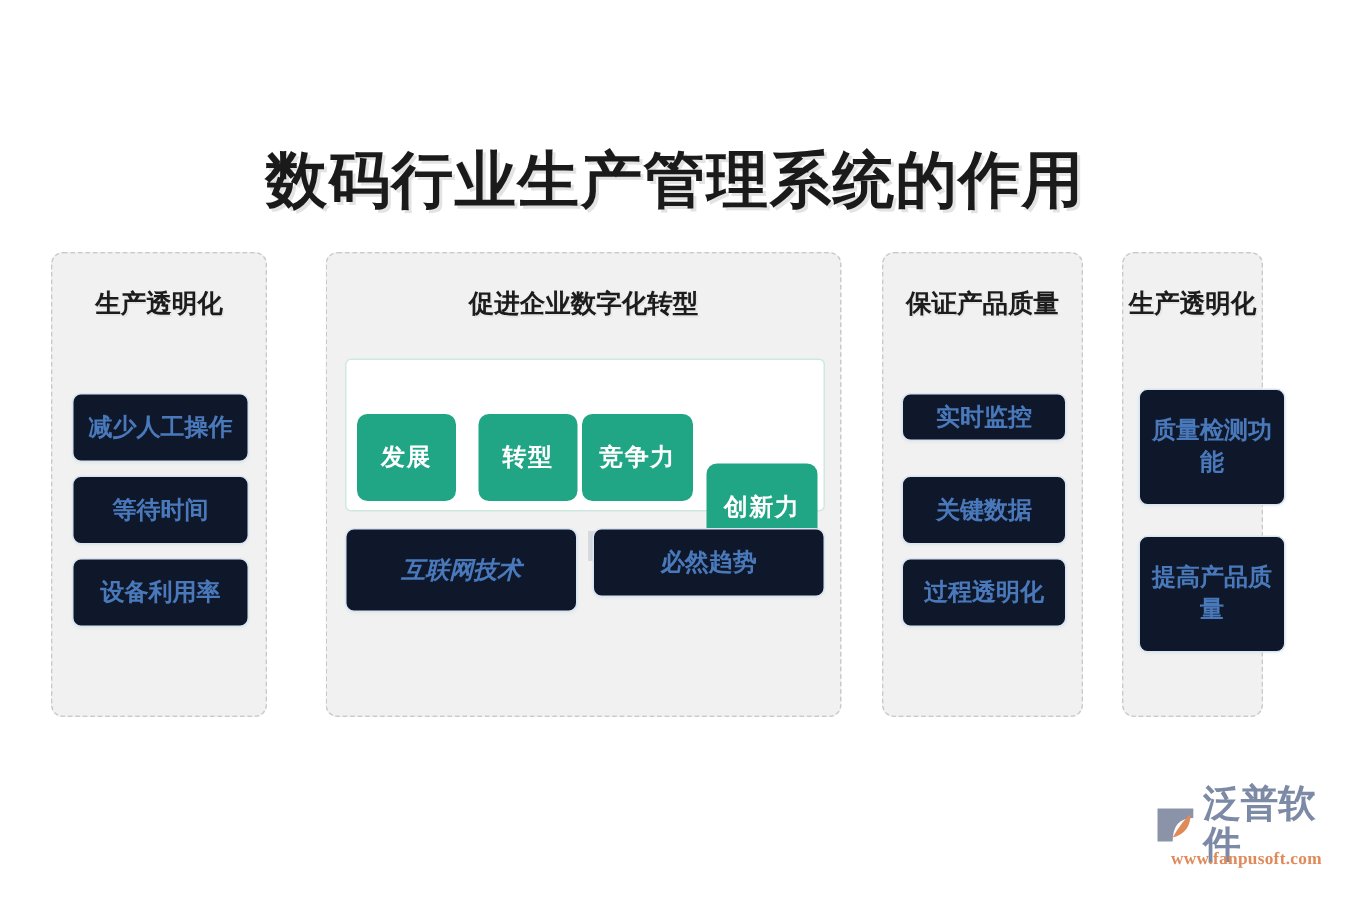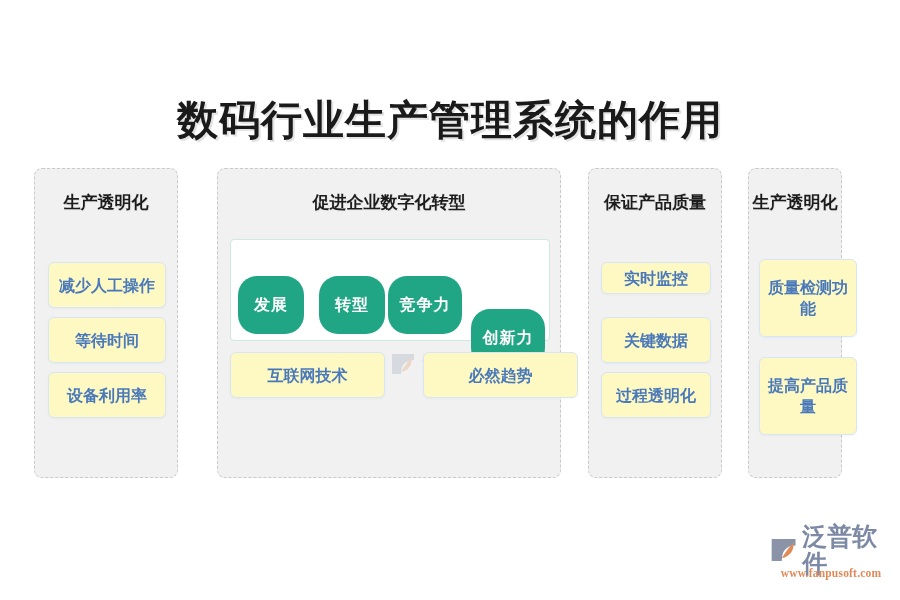--- a/index.html
+++ b/index.html
@@ -57,21 +57,21 @@
     font-size: 17px;
     font-weight: bold;
     color: #1c1c1c;
     text-shadow: 1px 1px 0 #e6e6e6;
     white-space: nowrap;
   }
 
   
   .chip {
     position: absolute;
-    background: #fef9c3;
+    background: #0f172a;
     border: 1px solid #d8e6f3;
     border-radius: 6px;
     box-shadow: 0 1px 2px rgba(120,150,180,0.08);
     display: flex;
     align-items: center;
     justify-content: center;
     text-align: center;
     color: #4a79bb;
     font-weight: bold;
     font-size: 16px;
@@ -97,36 +97,36 @@
     background: #ffffff;
     border: 1px solid #cfe8e0;
     border-radius: 4px;
   }
 
   .green-chip {
     position: absolute;
     top: 36px;
     height: 58px;
     background: #20a585;
-    border-radius: 19px;
+    border-radius: 7px;
     display: flex;
     align-items: center;
     justify-content: center;
     color: #ffffff;
     font-size: 16px;
     font-weight: bold;
     letter-spacing: 1px;
   }
   #g0 { left: 7px;   width: 66px; }
   #g1 { left: 88px;  width: 66px; }
   #g2 { left: 157px; width: 74px; }
   #g3 { left: 240px; width: 74px; margin-top: 33px; }
 
-  #p2-b0 { left: 12px;  top: 183px; width: 155px; height: 46px; }
-  #p2-b1 { left: 177px; top: 183px; width: 155px; height: 46px; margin-left: 28px; }
+  #p2-b0 { left: 12px;  top: 183px; width: 155px; height: 56px; font-style: italic; }
+  #p2-b1 { left: 177px; top: 183px; width: 155px; height: 46px; }
 
   
   #panel-3 { left: 588px; width: 134px; }
   #p3-c0 { left: 12px; top: 93px;  width: 110px; height: 32px; }
   #p3-c1 { left: 12px; top: 148px; width: 110px; height: 46px; }
   #p3-c2 { left: 12px; top: 203px; width: 110px; height: 46px; }
 
   
   #panel-4 { left: 748px; width: 94px; }
   #p4-c0 { left: 10px; top: 90px;  width: 98px; height: 78px; }

